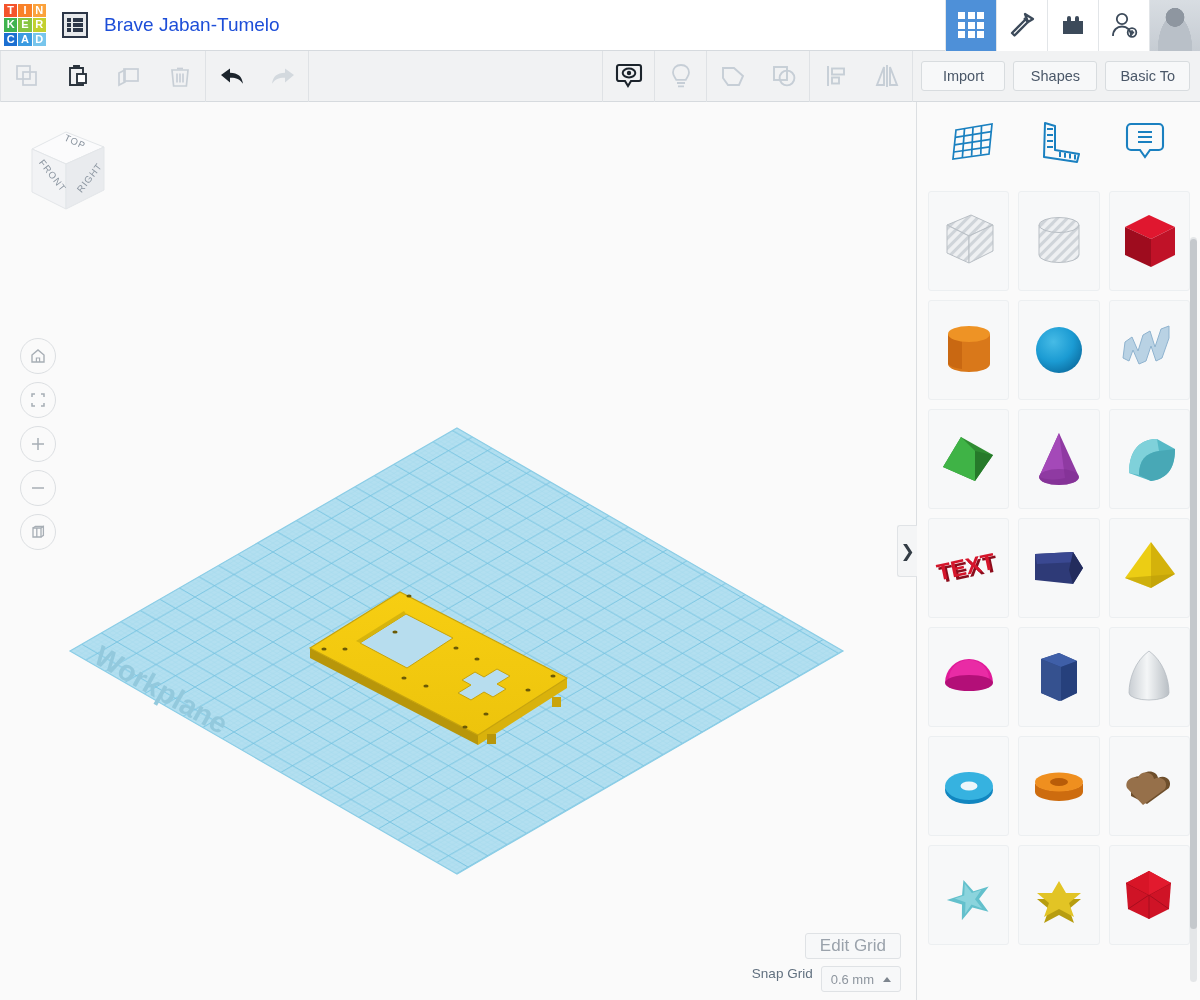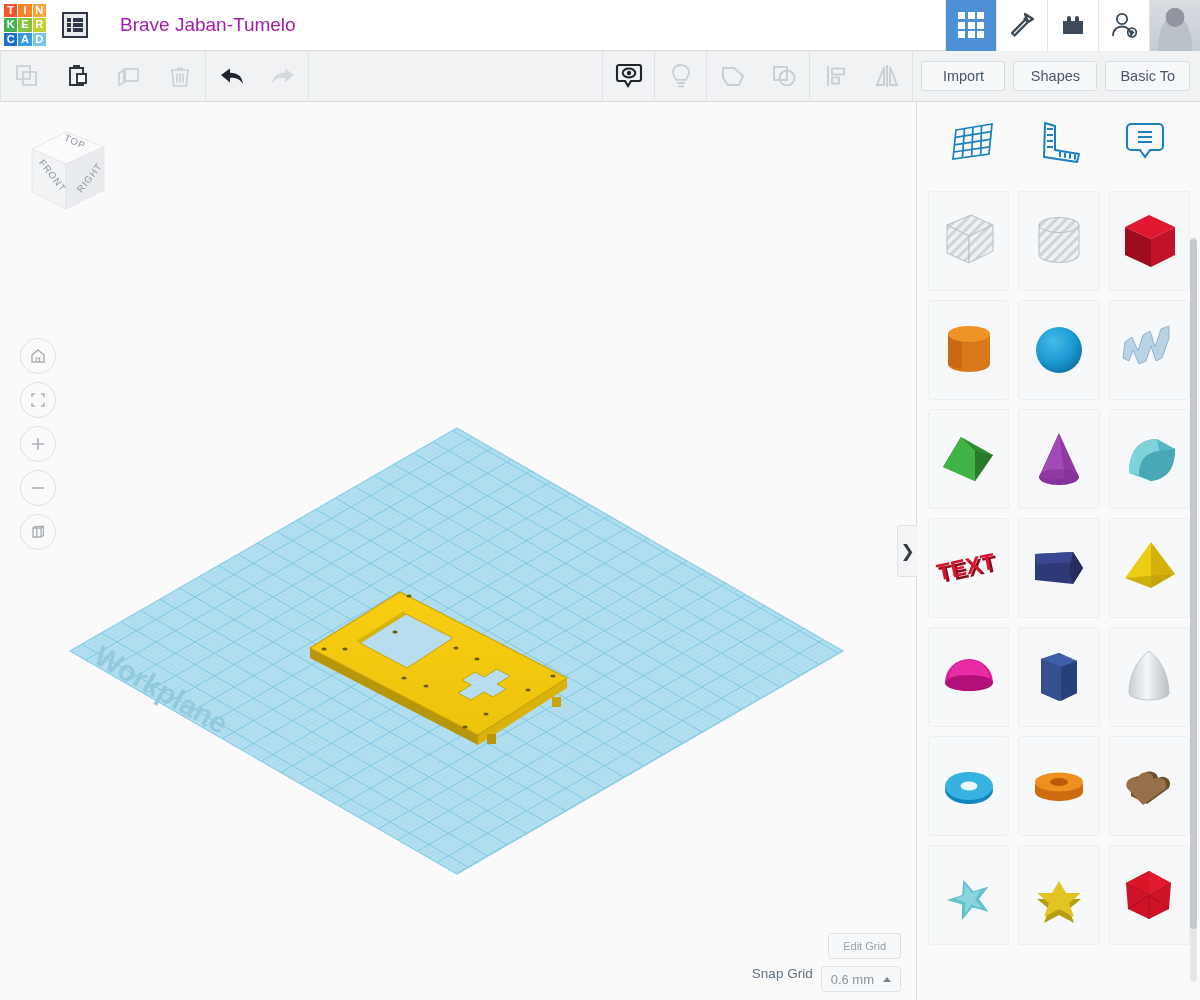--- a/index.html
+++ b/index.html
@@ -53,23 +53,23 @@
     background: #e8eaec;
     display: flex; flex-direction: column;
     justify-content: space-evenly;
     padding: 3px 3px;
     flex: 0 0 auto;
   }
   .menu-icon-row { display: flex; align-items: center; gap: 2px; height: 4px; }
   .menu-icon-dot { width: 4px; height: 4px; background: #2d3748; }
   .menu-icon-bar { flex: 1; height: 4px; background: #2d3748; }
   .doc-title {
-    margin-left: 32px;
+    margin-left: 16px;
     font-size: 19px;
-    color: #a21caf;
+    color: #1d4ed8;
     white-space: nowrap;
   }
   .topbar-spacer { flex: 1 1 auto; }
   .topbar-actions { display: flex; height: 51px; align-items: stretch; }
   .tb-btn {
     width: 51px;
     border-left: 1px solid #e2e5e8;
     display: flex; align-items: center; justify-content: center;
     background: #fff;
   }
@@ -159,21 +159,21 @@
 
   .grid-footer {
     position: absolute; right: 14px; bottom: 8px;
     display: flex; flex-direction: column; align-items: flex-end; gap: 7px;
   }
   .edit-grid-btn {
     height: 26px; padding: 0 14px;
     background: #f7f8f9;
     border: 1px solid #dfe2e5;
     border-radius: 3px;
-    font-size: 11px; color: #9aa2ab;
+    font-size: 17px; color: #9aa2ab;
     display: flex; align-items: center;
   }
   .snap-row { display: flex; align-items: flex-start; gap: 8px; }
   .snap-label { font-size: 13.5px; color: #61707f; }
   .snap-select {
     height: 26px; padding: 0 9px;
     background: #f7f8f9;
     border: 1px solid #dfe2e5;
     border-radius: 3px;
     font-size: 13px; color: #8d959e;

